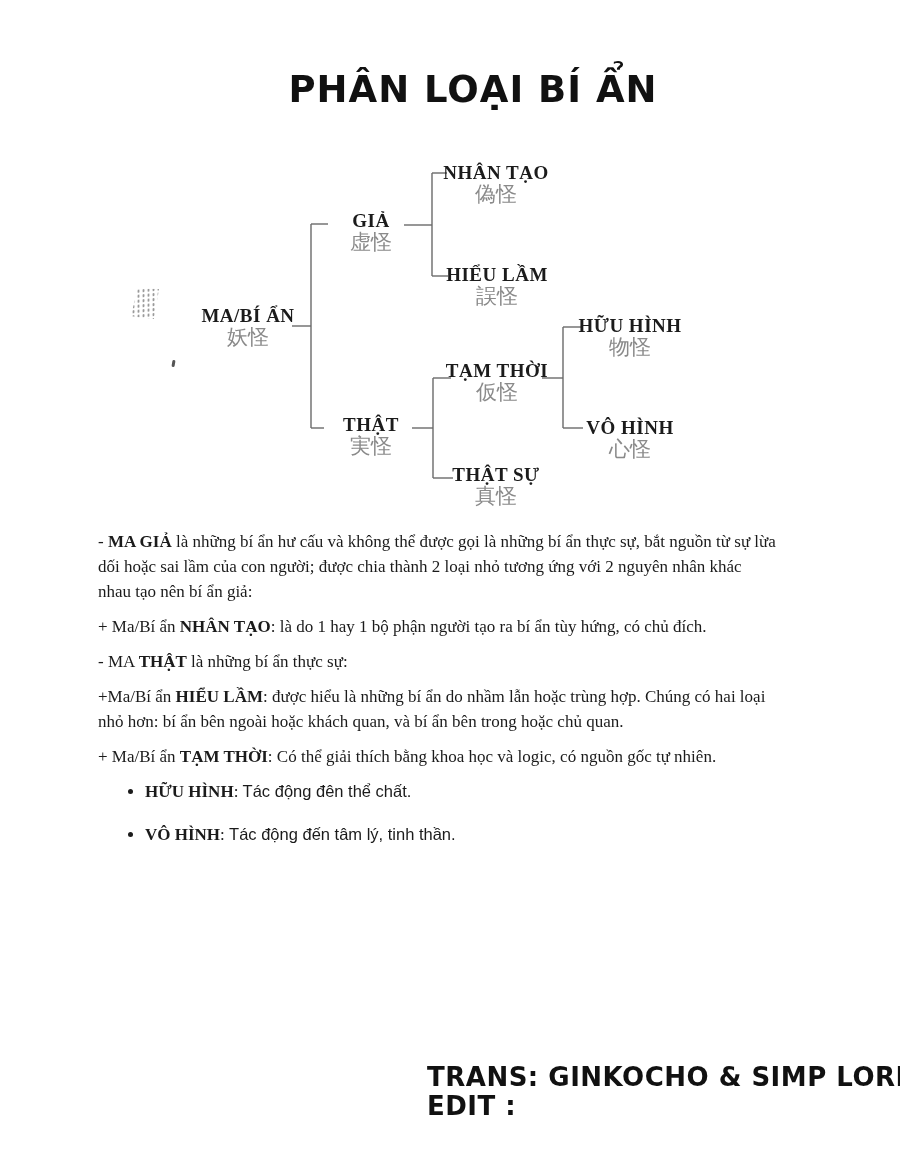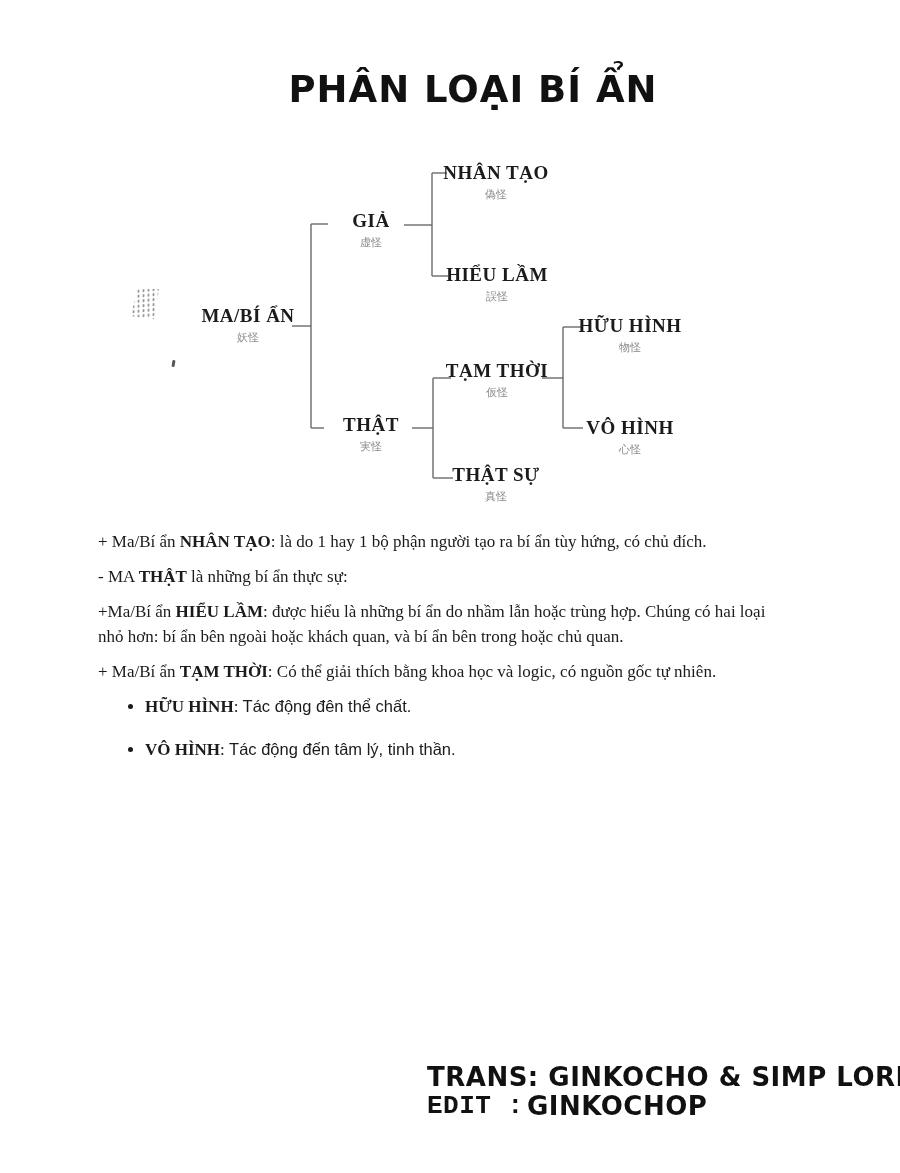--- a/index.html
+++ b/index.html
@@ -35,21 +35,21 @@
     display:block;
     font-weight:700;
     font-size:19px;
     line-height:19px;
     letter-spacing:0.5px;
     color:#1b1b1b;
   }
   .node .sub{
     display:block;
     margin-top:5px;
-    font-size:11px;
+    font-size:21px;
     line-height:15px;
     color:#8a8a8a;
   }
   .n-root{left:248px;top:306px;}
   .n-gia{left:371px;top:211px;}
   .n-nhantao{left:496px;top:163px;}
   .n-hieulam{left:497px;top:265px;}
   .n-that{left:371px;top:415px;}
   .n-tamthoi{left:497px;top:361px;}
   .n-thatsu{left:496px;top:465px;}
@@ -80,21 +80,21 @@
   ul.bullets li{margin:0 0 18px 0;line-height:25px;}
   
   .credits{
     position:absolute;left:427px;top:1063px;
     font-family:"DejaVu Sans", sans-serif;
     font-weight:700;font-size:26px;line-height:29px;
     letter-spacing:0.5px;color:#111;
     white-space:nowrap;
   }
   .credits .edit-row{display:flex;}
-  .credits .edit-label{display:inline-block;width:100px;font-family:Liberation Mono, monospace;}
+  .credits .edit-label{display:inline-block;width:100px;}
 </style>
 </head>
 <body>
 
 <div class="page">
 
   <div class="title">PHÂN LOẠI BÍ ẨN</div>
 
   <svg class="connectors" width="900" height="520" viewBox="0 0 900 520">
     <g stroke="#6a6a6a" stroke-width="1.4" fill="none">
@@ -153,20 +153,23 @@
     <span class="lbl">VÔ HÌNH</span>
     <span class="sub">心怪</span>
   </div>
 
   <div class="tone"></div>
   <div class="tick"></div>
 
   <div class="bodytext">
 
 
+    <p>
+      <span>- </span><b>MA GIẢ</b><span> là những bí ẩn hư cấu và không thể được gọi là những bí ẩn thực sự, bắt nguồn từ sự lừa dối hoặc sai lầm của con người; được chia thành 2 loại nhỏ tương ứng với 2 nguyên nhân khác nhau tạo nên bí ẩn giả:</span>
+    </p>
 
     <p>
       <span>+ Ma/Bí ẩn </span><b>NHÂN TẠO</b><span>: là do 1 hay 1 bộ phận người tạo ra bí ẩn tùy hứng, có chủ đích.</span>
     </p>
 
     <p>
       <span>- MA </span><b>THẬT</b><span> là những bí ẩn thực sự:</span>
     </p>
 
     <p>
@@ -186,17 +189,16 @@
       </li>
     </ul>
 
 
   </div>
 
   <div class="credits">
     <div>TRANS: GINKOCHO &amp; SIMP LORD</div>
     <div class="edit-row">
       <span class="edit-label">EDIT :</span>
-      <span>GINKOCHOP</span>
     </div>
   </div>
 
 </div>
 
 </body></html>

